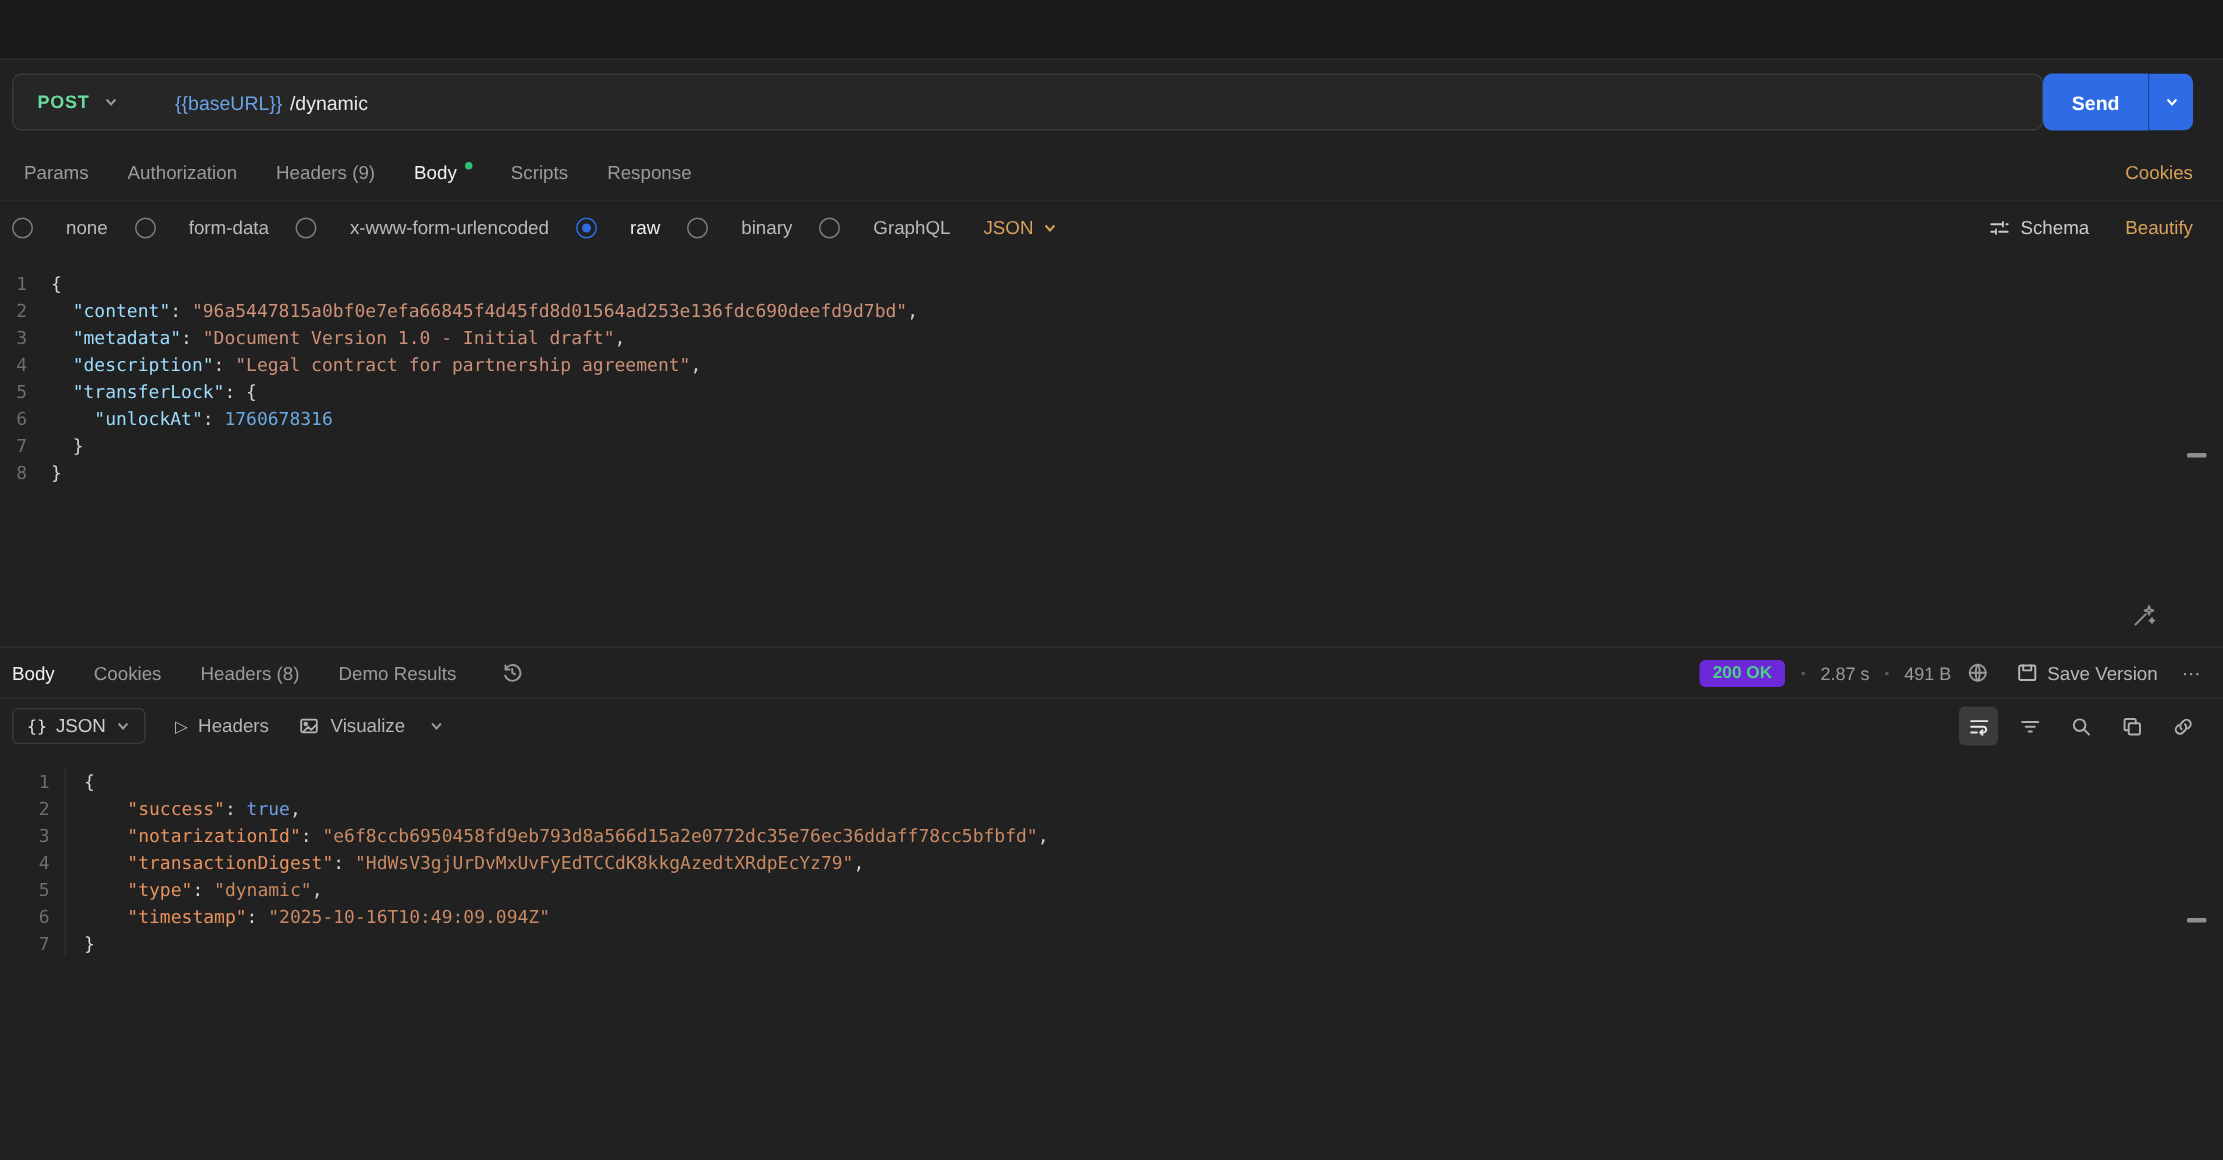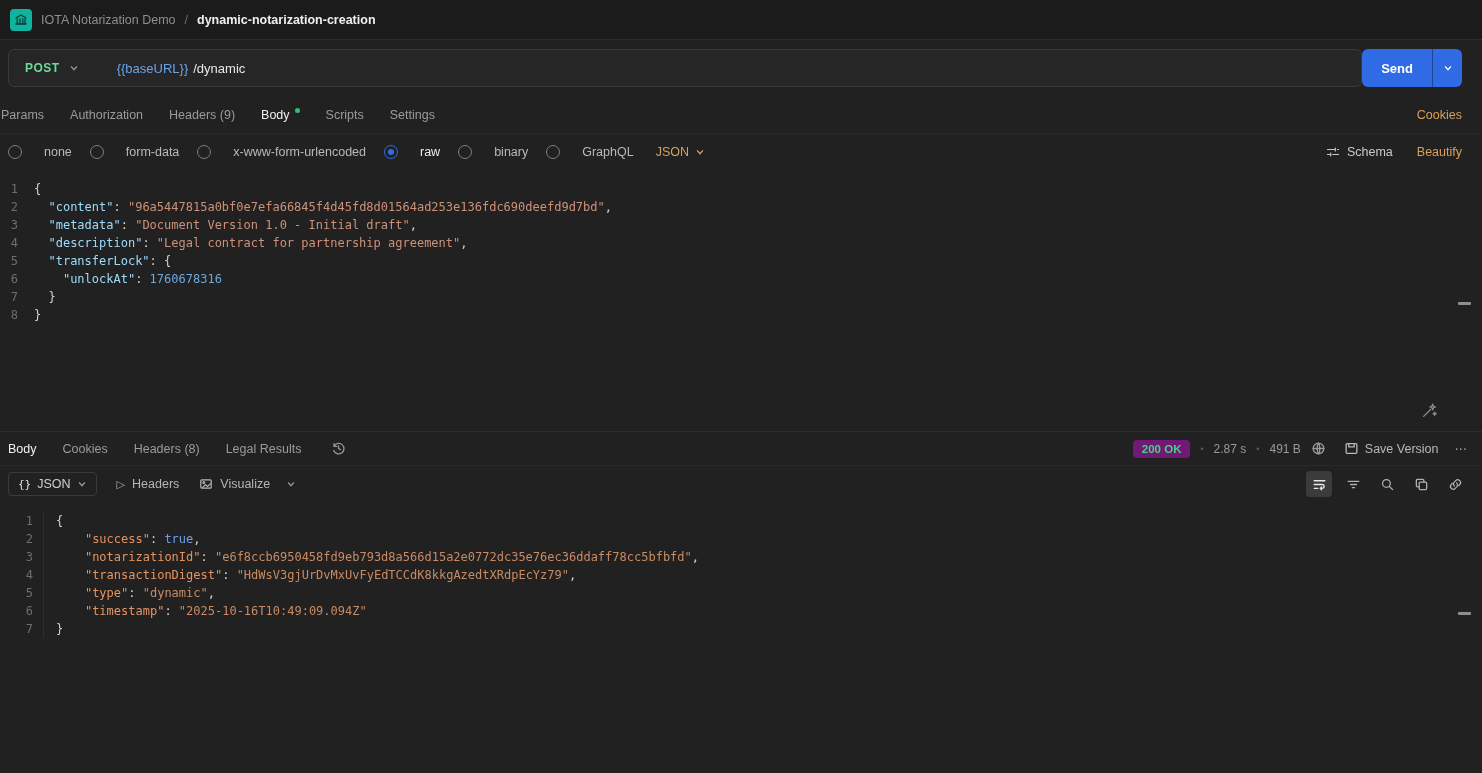--- a/index.html
+++ b/index.html
@@ -40,21 +40,21 @@
   .url-var { color: #6ba3e8; }
   .url-path { margin-left: 5px; }
   .send-group { display: flex; height: 38px; }
   .send-main { background: #2e6be4; color: #fff; font-weight: 600; font-size: 13px;
                padding: 0 19px; border-radius: 6px 0 0 6px; display: flex; align-items: center; cursor: pointer; }
   .send-caret { background: #2e6be4; border-left: 1px solid rgba(0,0,0,.35); width: 30px;
                 border-radius: 0 6px 6px 0; display: flex; align-items: center; justify-content: center; cursor: pointer; }
   .send-caret .chev { stroke: #fff; }
 
   
-  .req-tabs { height: 38px; display: flex; align-items: center; padding: 0 20px 0 1px; border-bottom: 1px solid #2a2a2a; }
+  .req-tabs { height: 38px; display: flex; align-items: center; padding: 0 20px 0 16px; border-bottom: 1px solid #2a2a2a; }
   .req-tab { margin-right: 26px; color: #9b9b9b; cursor: pointer; display: flex; align-items: center; }
   .req-tab.active { color: #f0f0f0; }
   .body-dot { width: 5px; height: 5px; border-radius: 50%; background: #2fbf71; margin-left: 5px; margin-top: -9px; }
   .cookies-link { margin-left: auto; color: #d8a05a; cursor: pointer; }
 
   
   .type-row { height: 36px; display: flex; align-items: center; padding: 0 20px 0 8px; }
   .radio-item { display: flex; align-items: center; gap: 22px; margin-right: 18px; color: #b9b9b9; cursor: pointer; }
   .radio-circle { width: 14px; height: 14px; border-radius: 50%; border: 1px solid #7d7d7d; flex: none; }
   .radio-item.selected { color: #ececec; }
@@ -85,21 +85,21 @@
   .response-editor .tok-b { color: #6f9ee8; }
   .scroll-mark { position: absolute; right: 11px; width: 13px; height: 3px; background: #8f8f8f; border-radius: 1px; }
   .postbot { position: absolute; right: 44px; bottom: 12px; color: #8f8f8f; cursor: pointer; }
 
   
   .resp-header { height: 34px; display: flex; align-items: center; padding: 0 14px 0 8px; border-bottom: 1px solid #2a2a2a; }
   .resp-tab { margin-right: 26px; color: #9b9b9b; cursor: pointer; }
   .resp-tab.active { color: #f0f0f0; }
   .history-btn { color: #9a9a9a; cursor: pointer; margin-left: 4px; }
   .resp-metrics { margin-left: auto; display: flex; align-items: center; gap: 10px; }
-  .status-badge { background: #701a75; color: #4ad185; padding: 3px 9px; border-radius: 4px;
+  .status-badge { background: #6d28d9; color: #4ad185; padding: 3px 9px; border-radius: 4px;
                   font-size: 11.5px; font-weight: 700; cursor: pointer; }
   .metric { color: #9a9a9a; font-size: 12px; cursor: pointer; }
   .dot-sep { color: #5a5a5a; font-size: 9px; }
   .metric-icon { color: #9a9a9a; cursor: pointer; }
   .save-response { display: flex; align-items: center; gap: 6px; color: #b8b8b8; cursor: pointer; margin-left: 8px; }
   .more-btn { color: #9a9a9a; cursor: pointer; margin-left: 6px; letter-spacing: 1px; }
 
   .resp-toolbar { height: 36px; display: flex; align-items: center; padding: 0 14px 0 8px; }
   .json-pill { display: flex; align-items: center; gap: 6px; border: 1px solid #3a3a3a; border-radius: 4px;
                padding: 4px 9px; color: #cfcfcf; cursor: pointer; }
@@ -109,32 +109,20 @@
   .lone-caret { margin-left: 16px; cursor: pointer; }
   .toolbar-right { margin-left: auto; display: flex; align-items: center; gap: 8px; }
   .icon-btn { width: 26px; height: 26px; display: flex; align-items: center; justify-content: center;
               border-radius: 4px; color: #b0b0b0; cursor: pointer; }
   .icon-btn.active { background: #3b3b3b; color: #e8e8e8; }
 </style>
 </head>
 <body>
 
 <header class="topbar">
-  <div class="topbar-left">
-    <div class="logo">
-      <svg class="icon" width="14" height="14" viewBox="0 0 14 14" style="stroke:#063d36;stroke-width:1.3">
-        <path d="M2 5l5-3 5 3"></path>
-          <path d="M3.2 6v4.2 M6 6v4.2 M8.8 6v4.2 M11 6v4.2"></path>
-          <path d="M2 11h10"></path>
-      </svg>
-    </div>
-    <span class="crumb">IOTA Notarization Demo</span>
-    <span class="crumb-sep">/</span>
-    <span class="crumb-current">dynamic-notarization-creation</span>
-  </div>
 </header>
 
 <section class="request-bar">
   <div class="url-box">
     <div class="method-btn">
       <span>POST</span>
       <svg class="chev" viewBox="0 0 12 12">
           <path d="M2.5 4l3.5 4 3.5-4"></path>
         </svg>
     </div>
@@ -166,21 +154,21 @@
     <span>Headers (9)</span>
   </div>
   <div class="req-tab active">
     <span>Body</span>
     <span class="body-dot"></span>
   </div>
   <div class="req-tab">
     <span>Scripts</span>
   </div>
   <div class="req-tab">
-    <span>Settings</span>
+    <span>Response</span>
   </div>
   <span class="cookies-link">Cookies</span>
 </nav>
 
 <div class="type-row">
   <div class="radio-item">
     <span class="radio-circle"></span>
     <span>none</span>
   </div>
   <div class="radio-item">
@@ -262,21 +250,21 @@
       <path d="M11 2l.7 2 2 .7-2 .7-.7 2-.7-2-2-.7 2-.7z"></path>
       <path d="M12.8 9.5l.4 1.1 1.1.4-1.1.4-.4 1.1-.4-1.1-1.1-.4 1.1-.4z"></path>
     </svg>
   </div>
 </div>
 
 <div class="resp-header">
   <span class="resp-tab active">Body</span>
   <span class="resp-tab">Cookies</span>
   <span class="resp-tab">Headers (8)</span>
-  <span class="resp-tab">Legal Results</span>
+  <span class="resp-tab">Demo Results</span>
   <span class="history-btn">
     <svg class="icon" width="15" height="15" viewBox="0 0 14 14">
       <path d="M2.6 8.8A4.9 4.9 0 1 0 3 4.6"></path>
         <path d="M2.8 2.4v2.6h2.6"></path>
         <path d="M7 4.6V7l1.8 1"></path>
     </svg>
   </span>
   <div class="resp-metrics">
     <span class="status-badge">200 OK</span>
     <span class="dot-sep">•</span>

